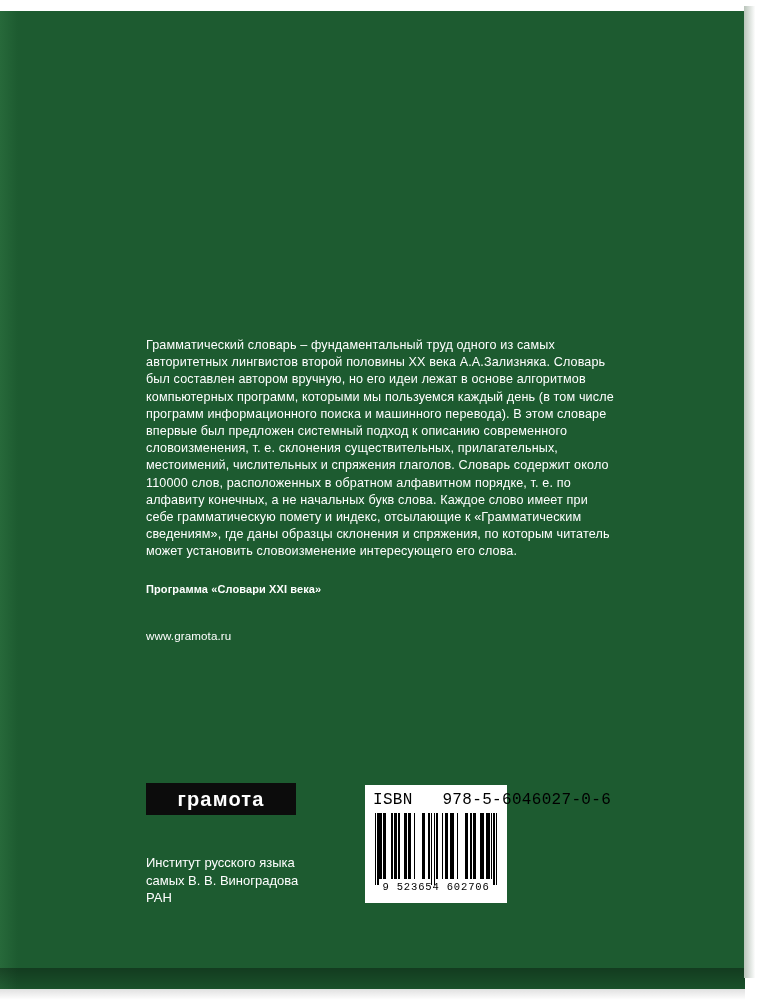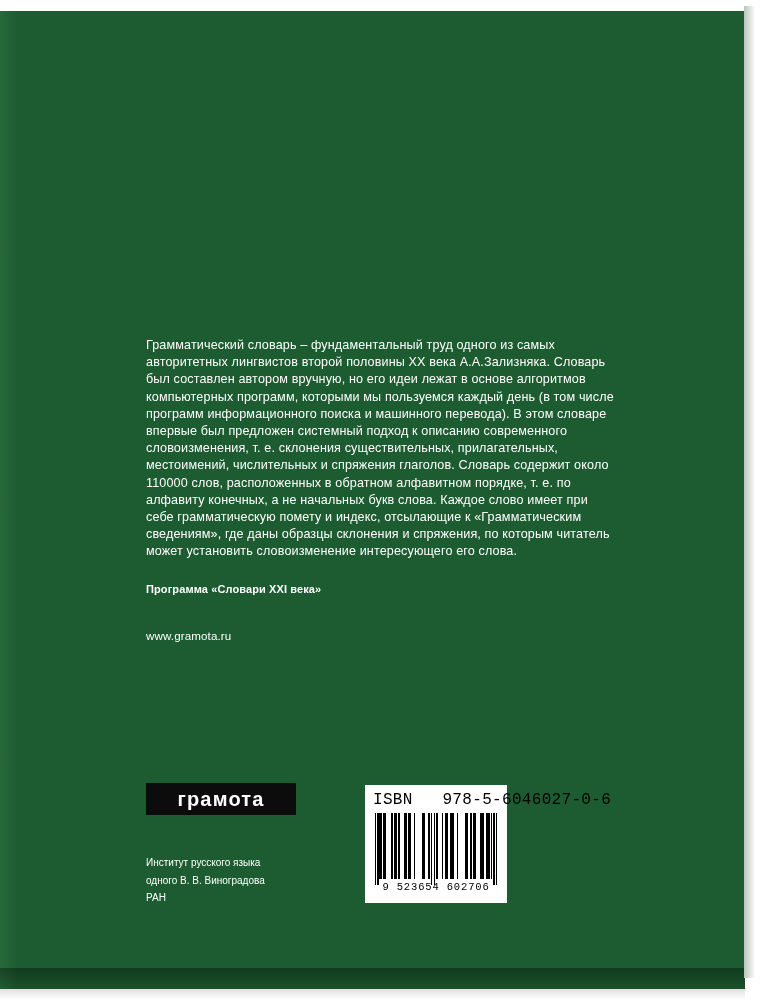--- a/index.html
+++ b/index.html
@@ -130,21 +130,21 @@
     font-weight: bold;
     letter-spacing: 0.06em;
   }
 
   #institute {
     position: absolute;
     left: 146px;
     top: 843px;
     width: 230px;
     color: #ffffff;
-    font-size: 10px;
+    font-size: 13px;
     line-height: 17.5px;
   }
   #institute div { white-space: nowrap; }
 
   
   #barcode-block {
     position: absolute;
     left: 365px;
     top: 774px;
     width: 142px;
@@ -201,21 +201,21 @@
   <div id="program-line">Программа «Словари XXI века»</div>
 
   <div id="website">www.gramota.ru</div>
 
   <div id="publisher-logo">
     <span id="publisher-logo-text">грамота</span>
   </div>
 
   <div id="institute">
     <div>Институт русского языка</div>
-    <div>одного В. В. Виноградова</div>
+    <div>самых В. В. Виноградова</div>
     <div>РАН</div>
   </div>
 
   <div id="barcode-block">
     <div id="isbn-text">
       <span>ISBN</span>
       <span>&nbsp;</span>
       <span>978-5-6046027-0-6</span>
     </div>
     <div id="barcode-bars">

